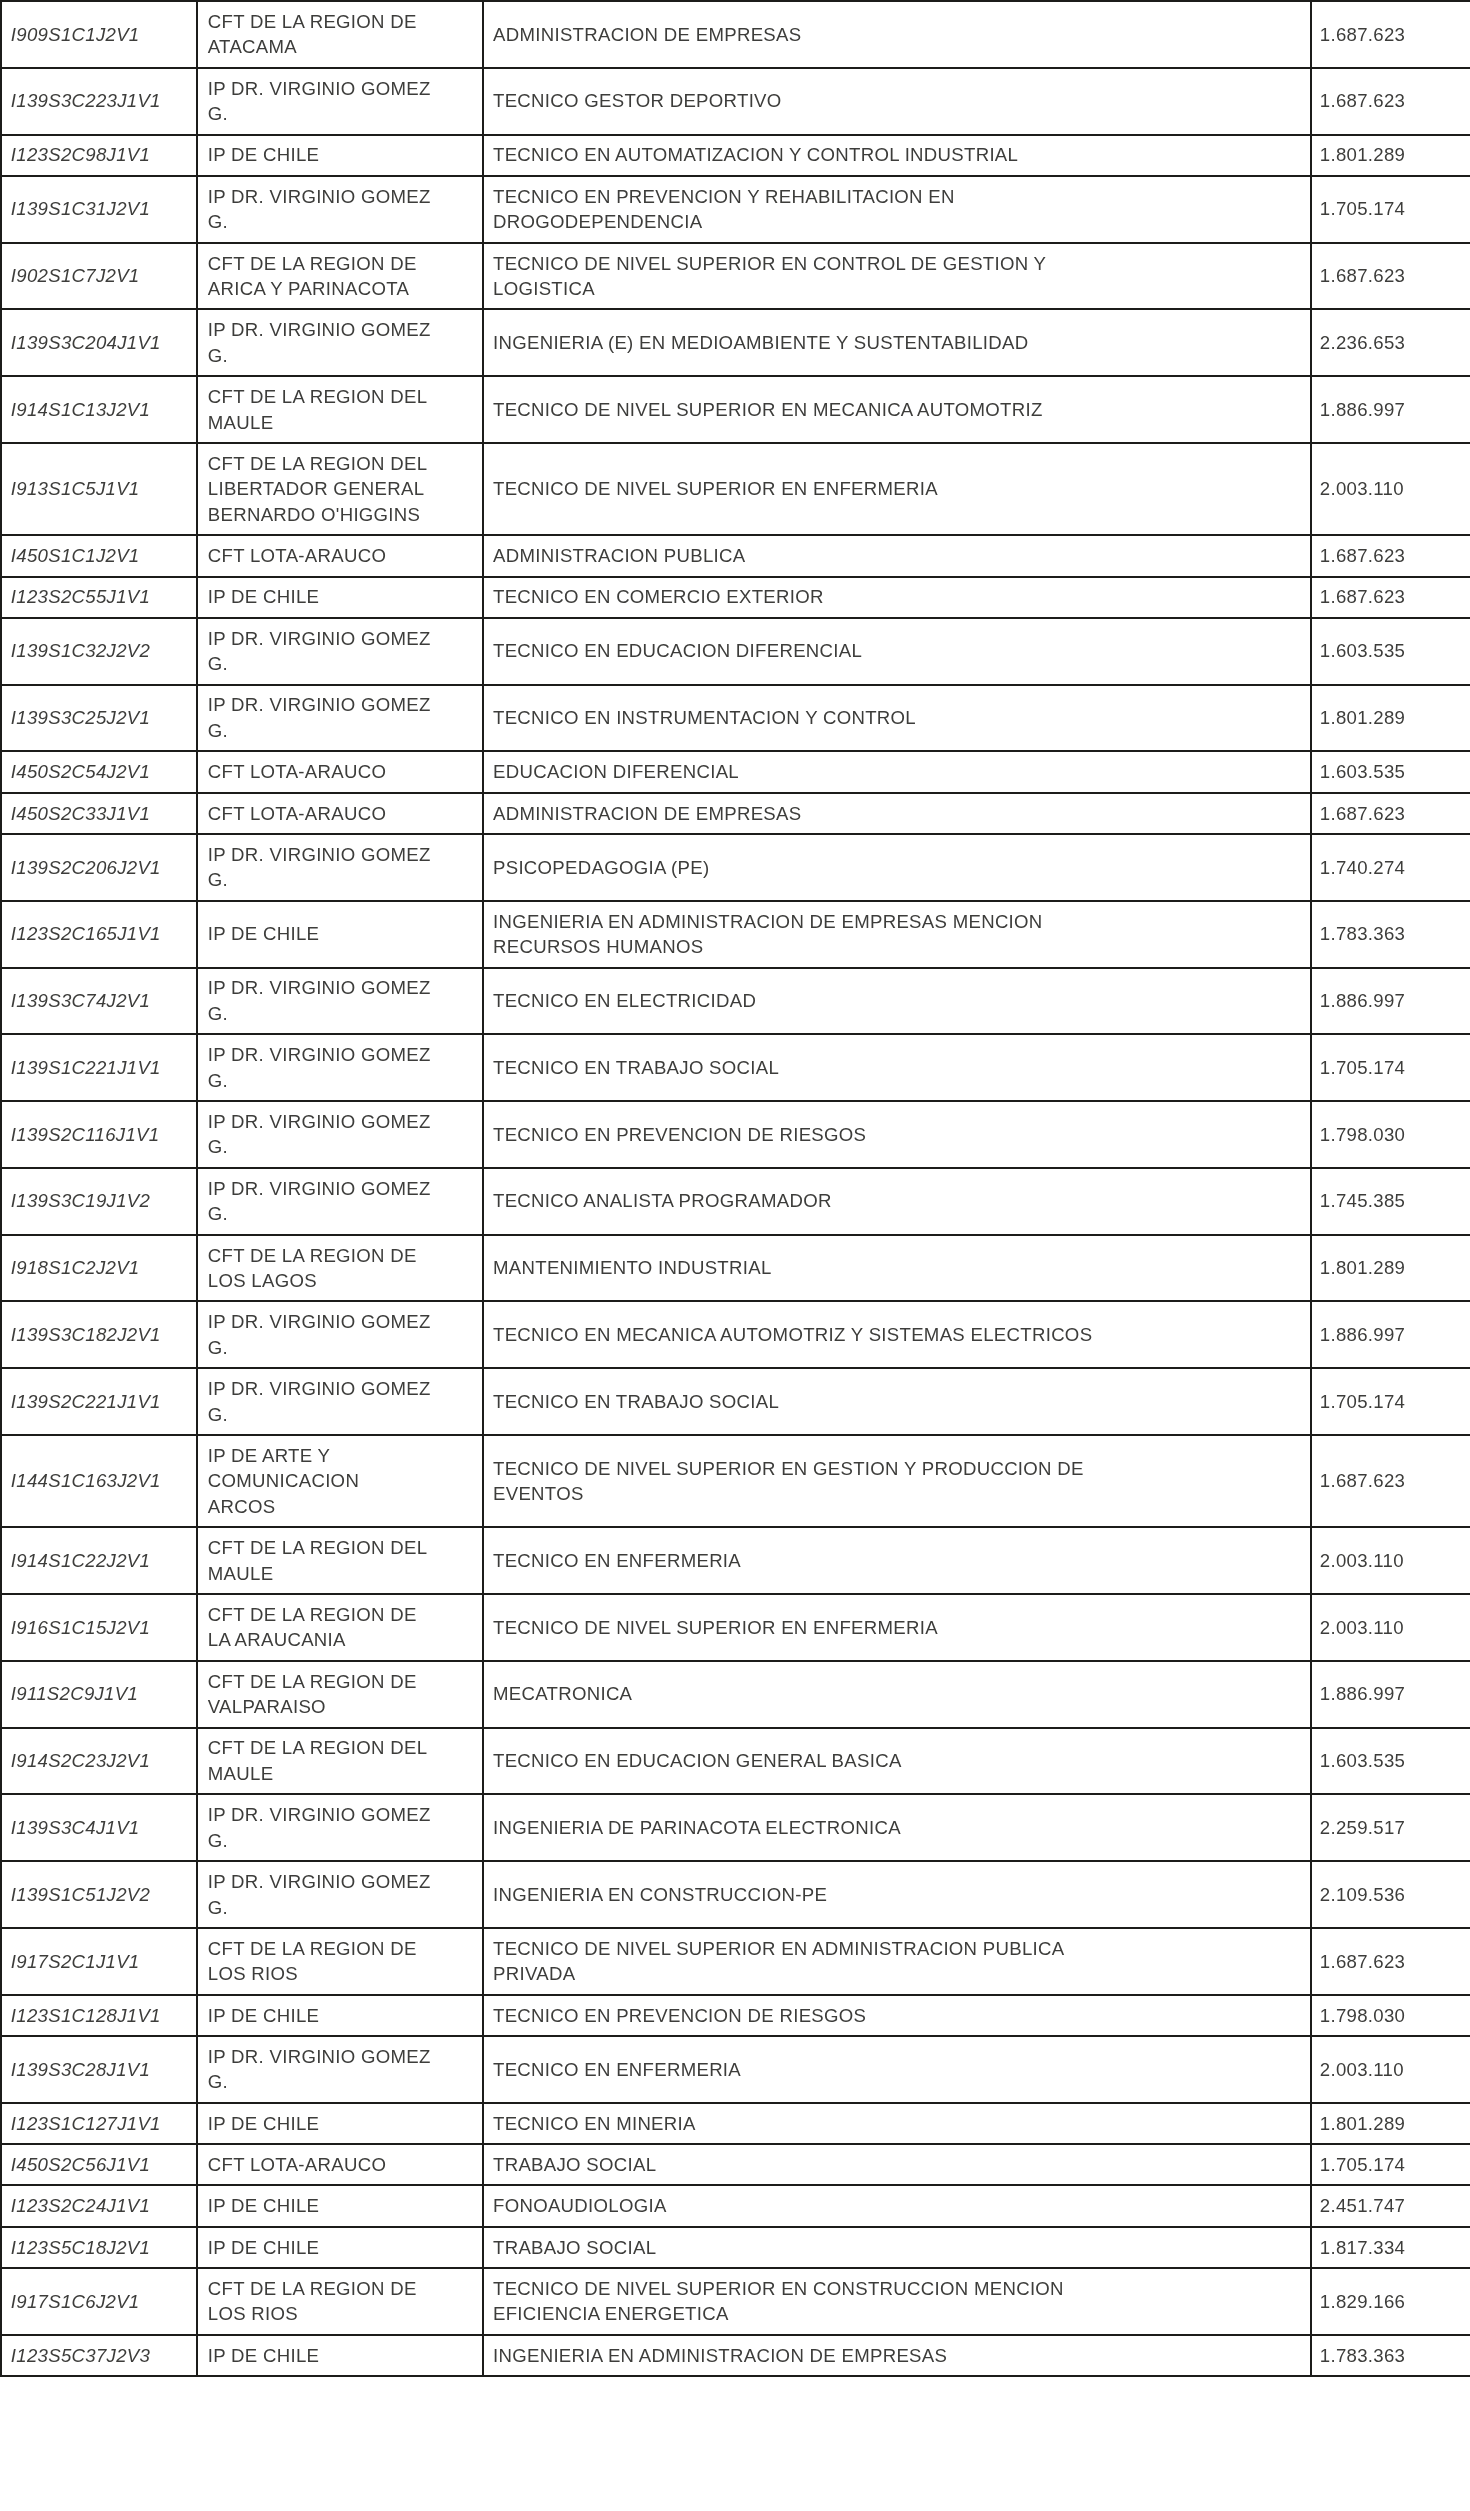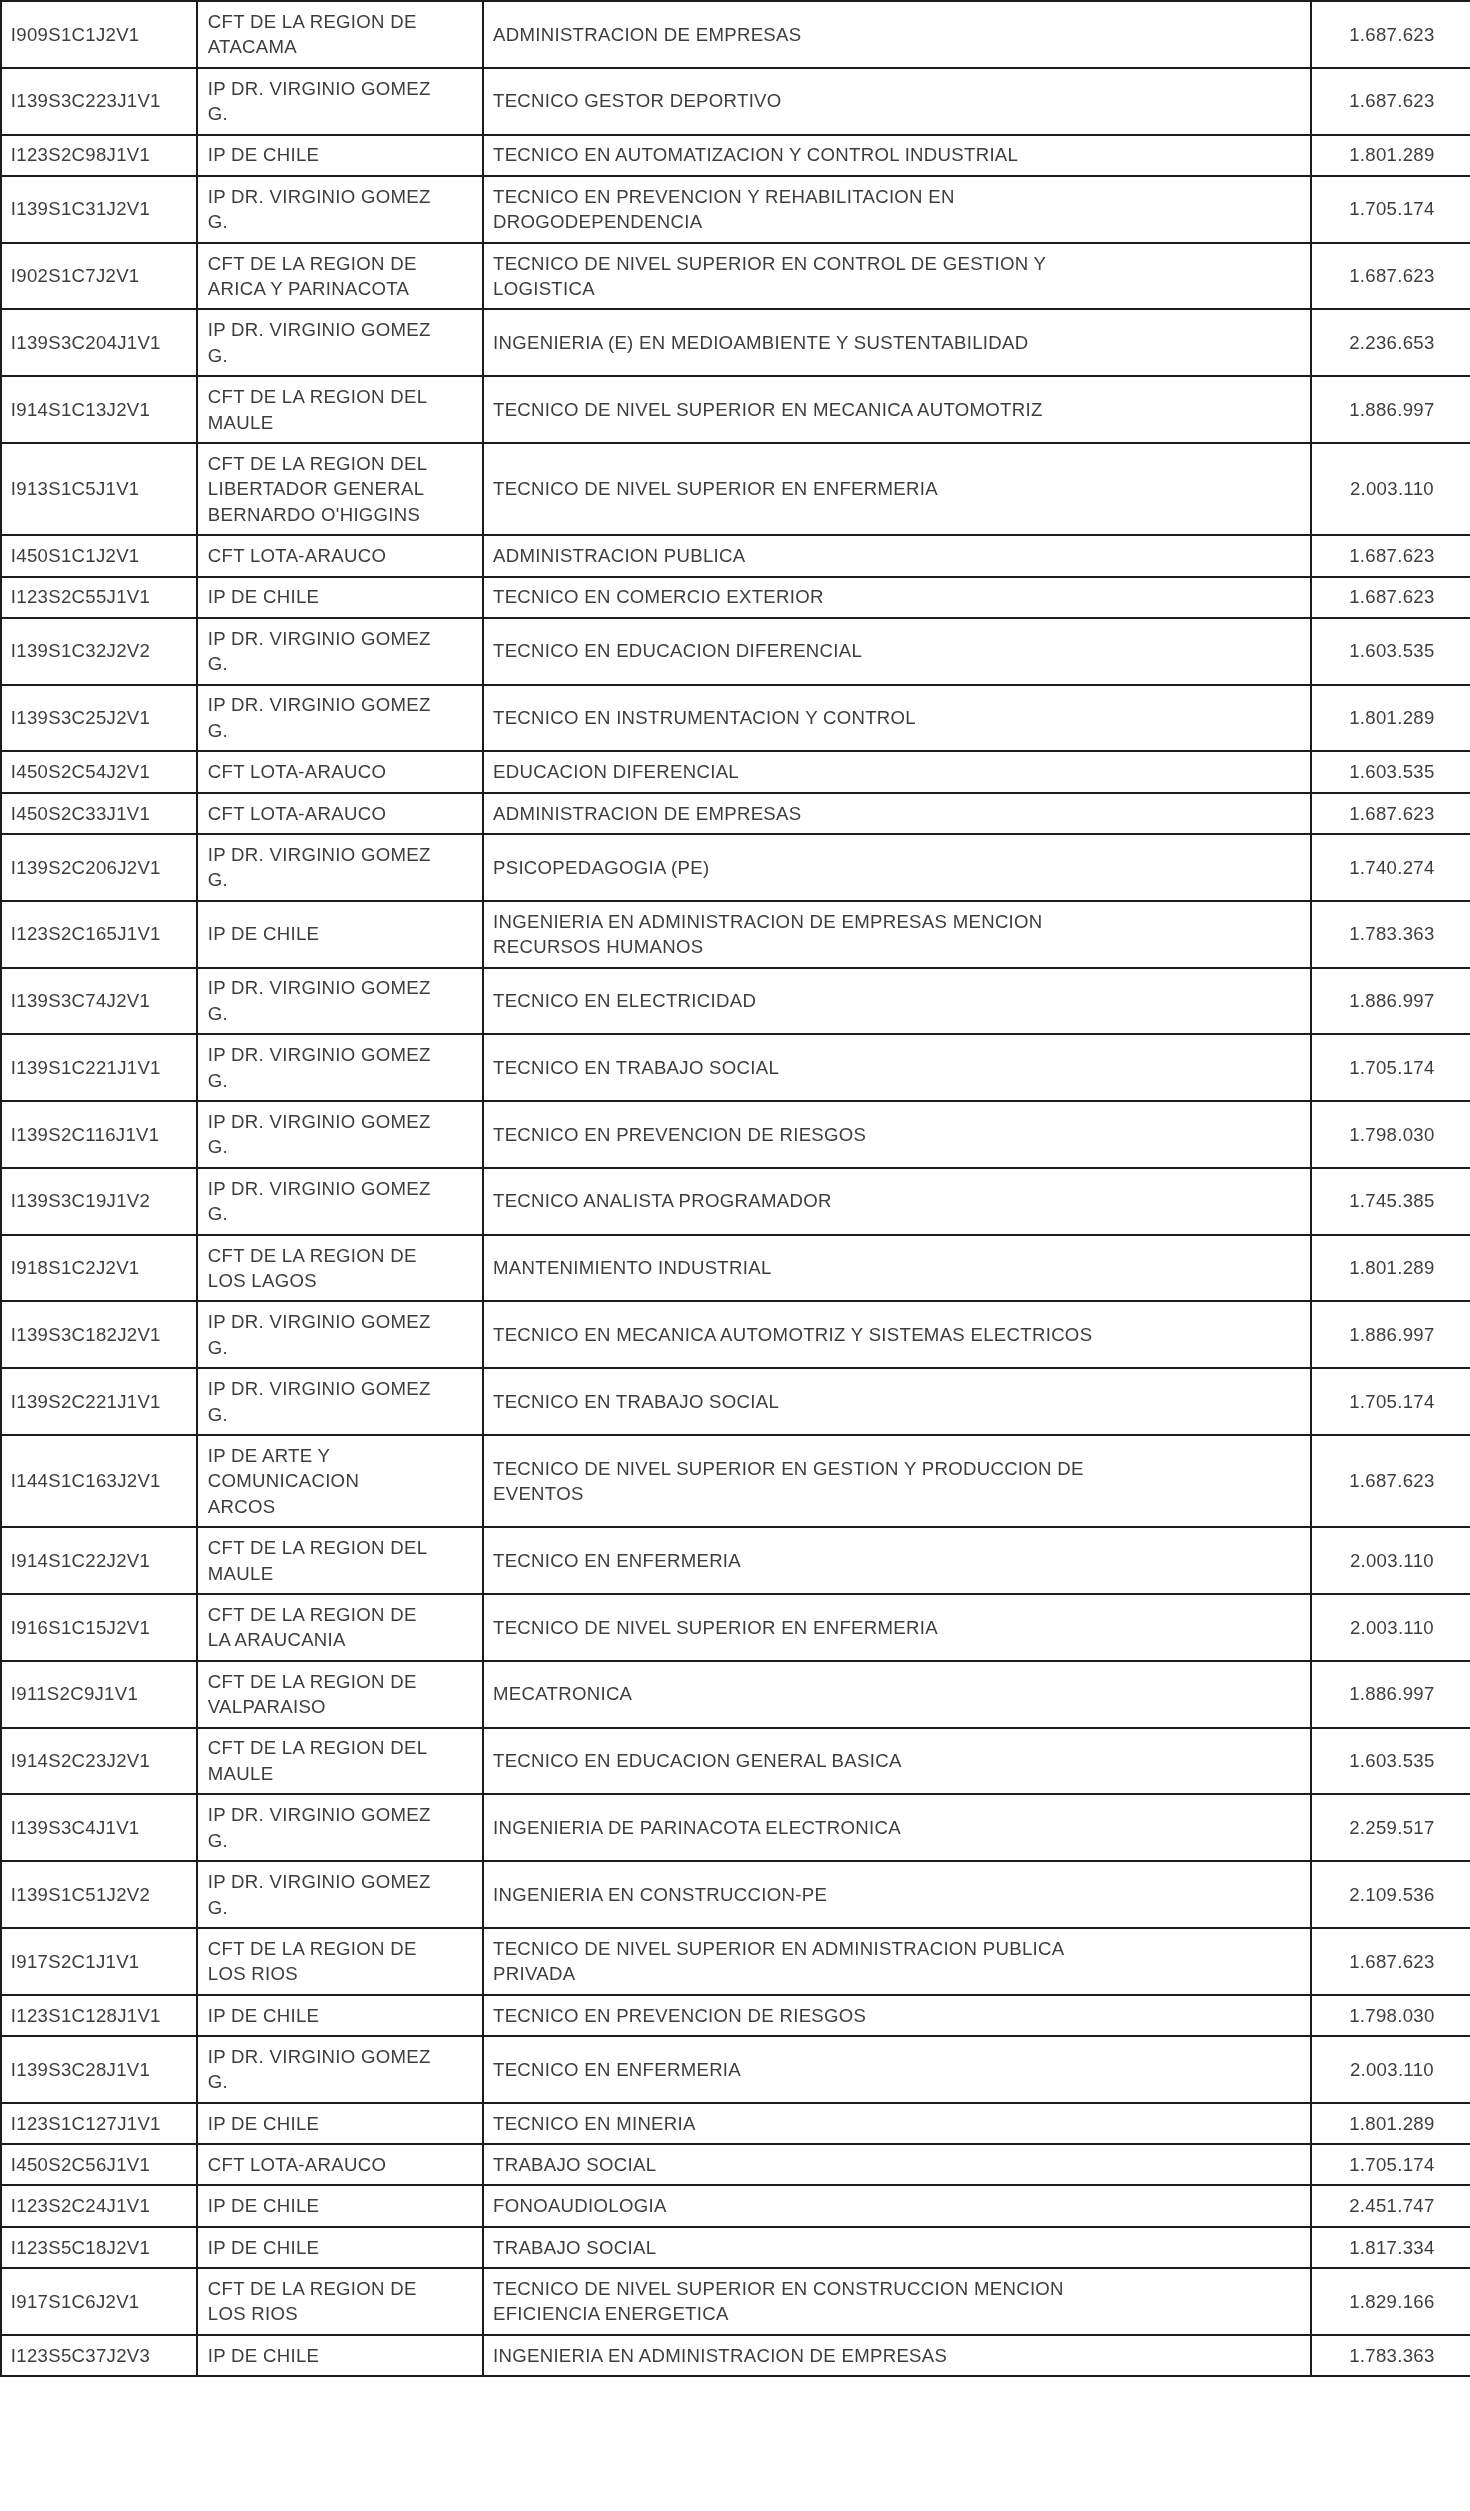--- a/index.html
+++ b/index.html
@@ -22,31 +22,32 @@
     vertical-align: middle;
     font-size: 18.6px;
     line-height: 25.5px;
     padding: 6.9px 7.8px;
     letter-spacing: 0.3px;
     overflow: hidden;
   }
   td[data-name="code-cell"] {
     white-space: nowrap;
     padding-left: 8.8px;
+    font-style: italic;
   }
   td[data-name="institution-cell"] {
     white-space: pre-line;
     padding-left: 9.8px;
   }
   td[data-name="program-cell"] {
     white-space: pre-line;
     padding-left: 9px;
   }
   td[data-name="price-cell"] {
-    text-align: center;
+    text-align: left;
     white-space: nowrap;
     padding-right: 6px;
   }
   
   tr:nth-child(41) td {
     padding-top: 21.6px;
     padding-bottom: 21.6px;
   }
 </style>
 </head>

